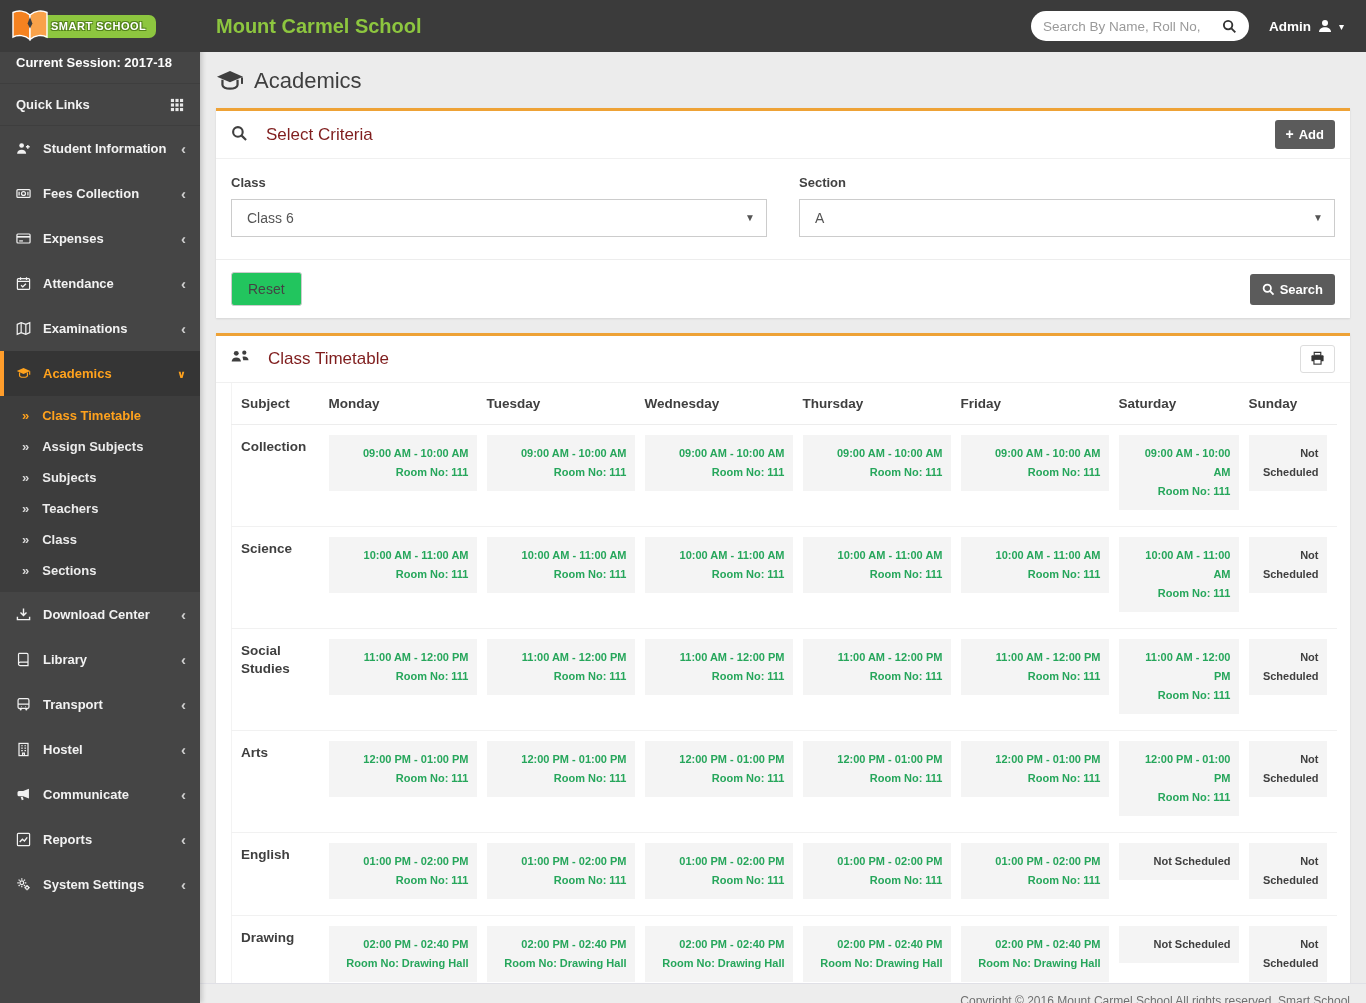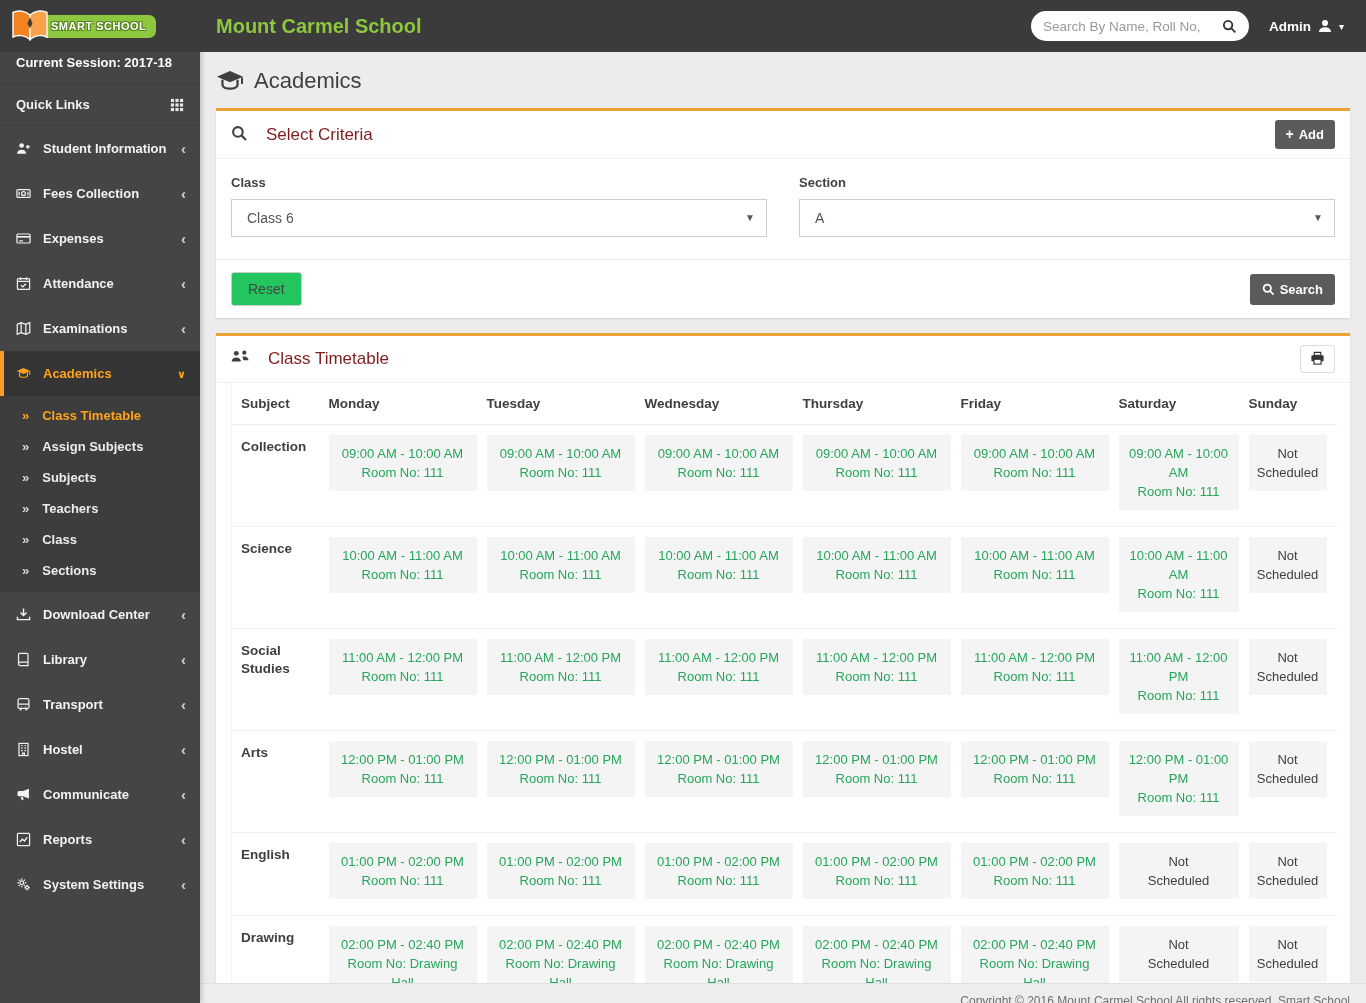--- a/index.html
+++ b/index.html
@@ -64,21 +64,21 @@
   .btn-print { background:#fff; border:1px solid #ddd; border-radius:3px; padding:5px 9px 3px; margin-left:auto; cursor:pointer; }
   .btn-print svg { width:15px; height:15px; color:#333; }
   
   .tt-wrap { padding:0 15px 34px; }
   table.tt { width:100%; border-collapse:collapse; table-layout:fixed; border-left:1px solid #f3f3f3; }
   .tt th { font-size:13.5px; color:#3f3f3f; font-weight:bold; text-align:left; padding:13px 0 13px; border-bottom:1px solid #ededed; }
   .tt th.sub { text-align:left; padding-left:9px; }
   .tt tbody tr + tr td { border-top:1px solid #f1f1f1; }
   .tt td { vertical-align:top; padding:6px 10px 16px 0; }
   .tt td.subject { font-size:13.5px; font-weight:bold; color:#3f3f3f; padding:13px 6px 6px 9px; line-height:18px; }
-  .slot { background:#f4f4f4; text-align:center; padding:9px 8px; font-size:13px; font-weight:normal; color:#26a65b; line-height:19px; margin-top:4px; }
+  .slot { background:#f4f4f4; text-align:right; padding:9px 8px; font-size:11px; font-weight:bold; color:#26a65b; line-height:19px; margin-top:4px; }
   .slot.ns { color:#3f3f3f; }
   .ns-text { display:inline-block; max-width:80px; }
   
   .footer { position:absolute; left:200px; right:0; bottom:0; height:20px; border-top:1px solid #e0e0e6;
     text-align:right; font-size:12px; color:#6f6f6f; padding:10px 16px 0 0; background:#ededed; }
 </style>
 </head>
 <body>
 
 <div class="topbar">

